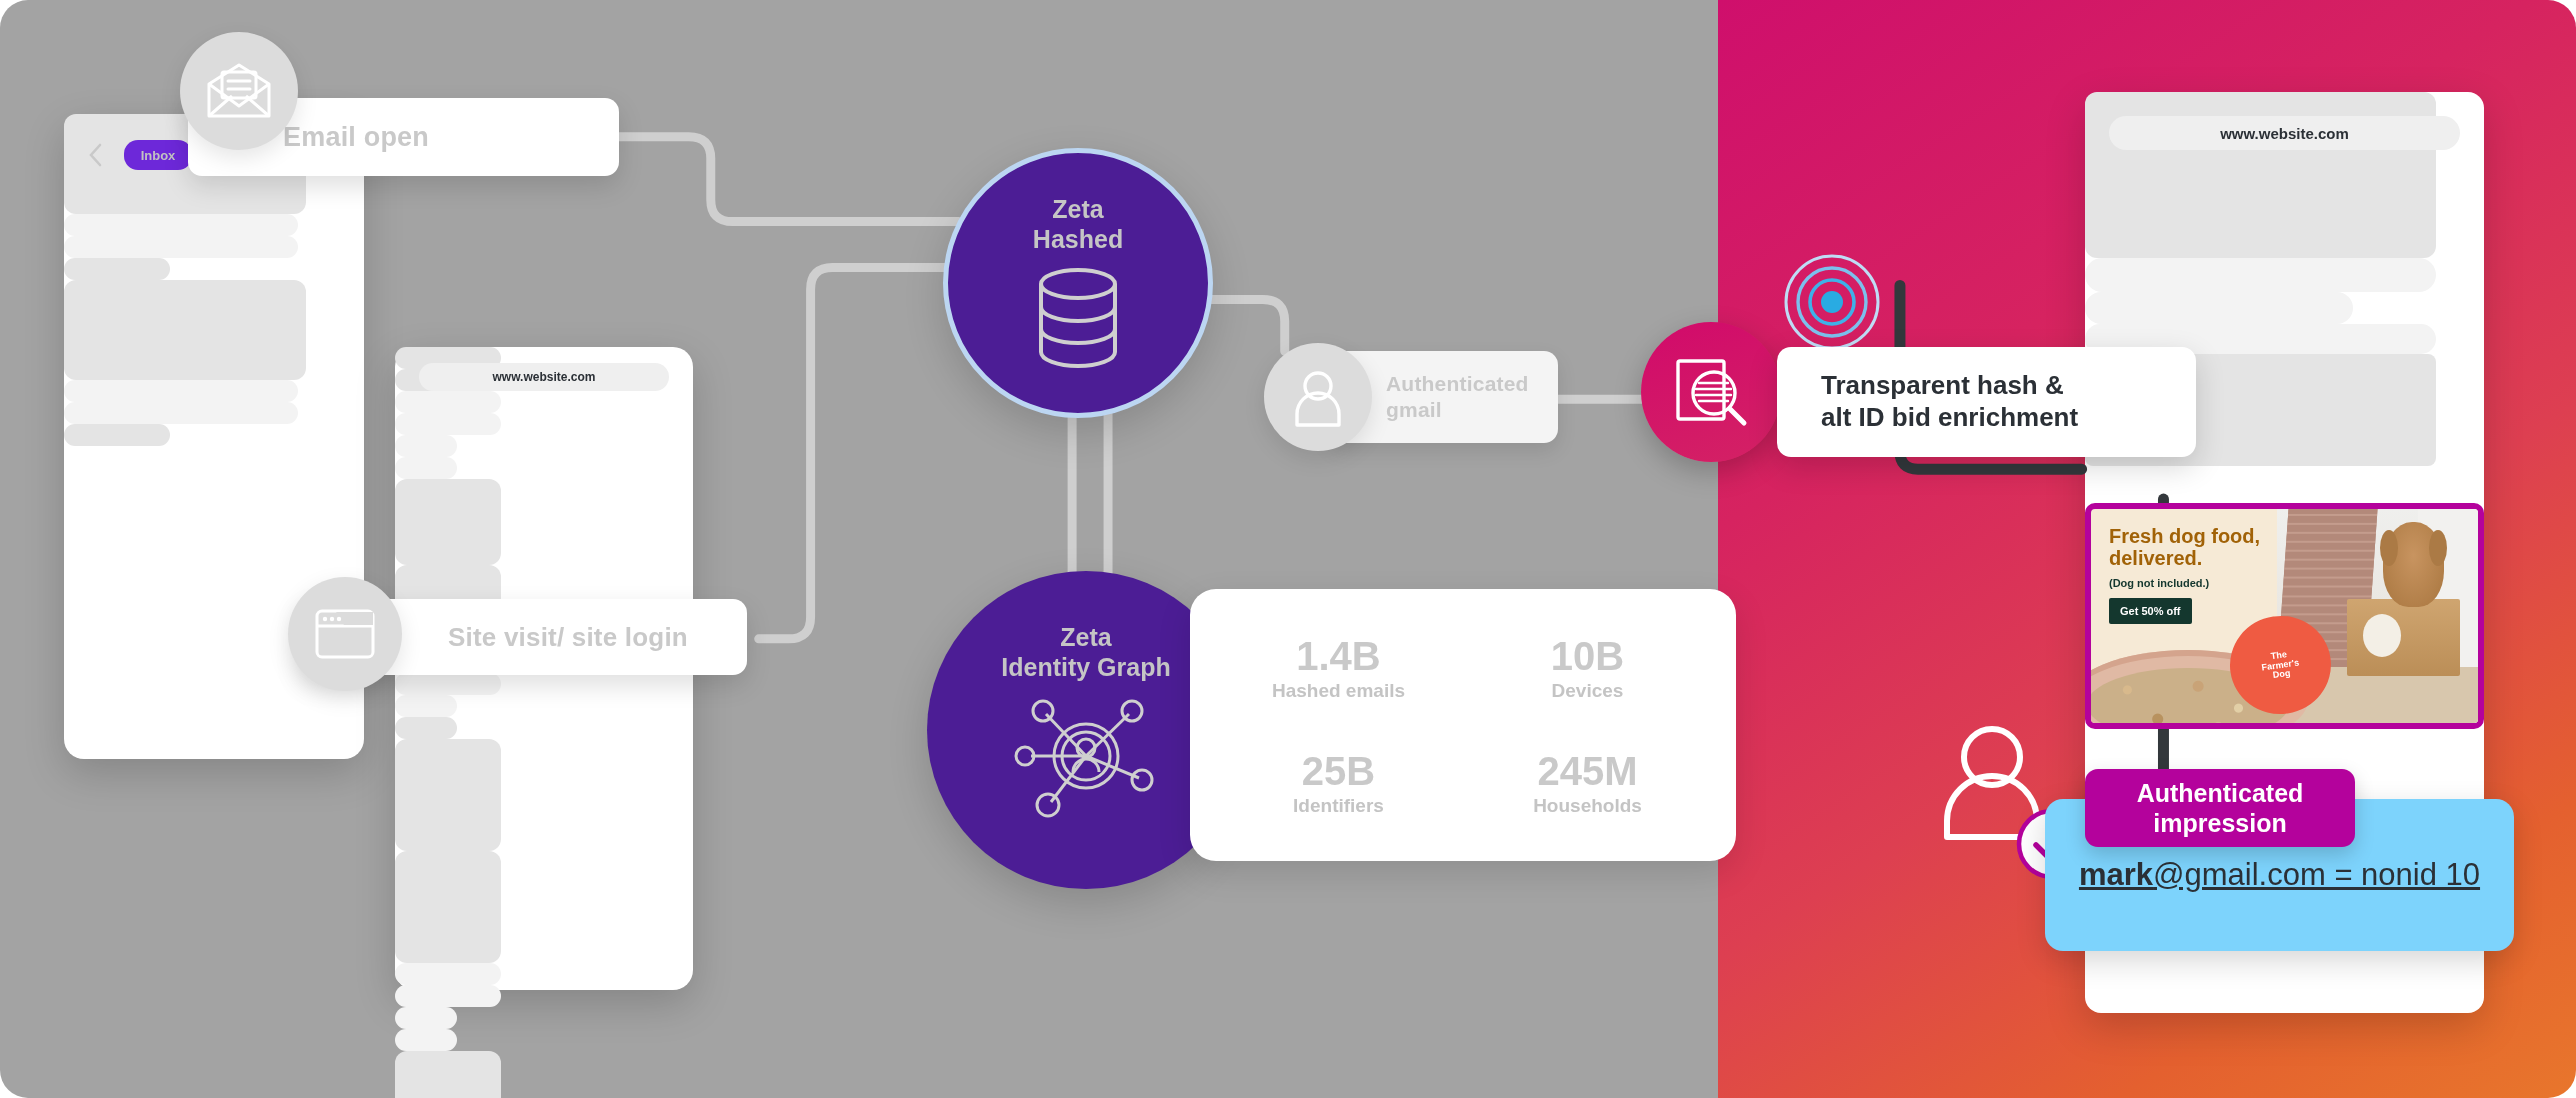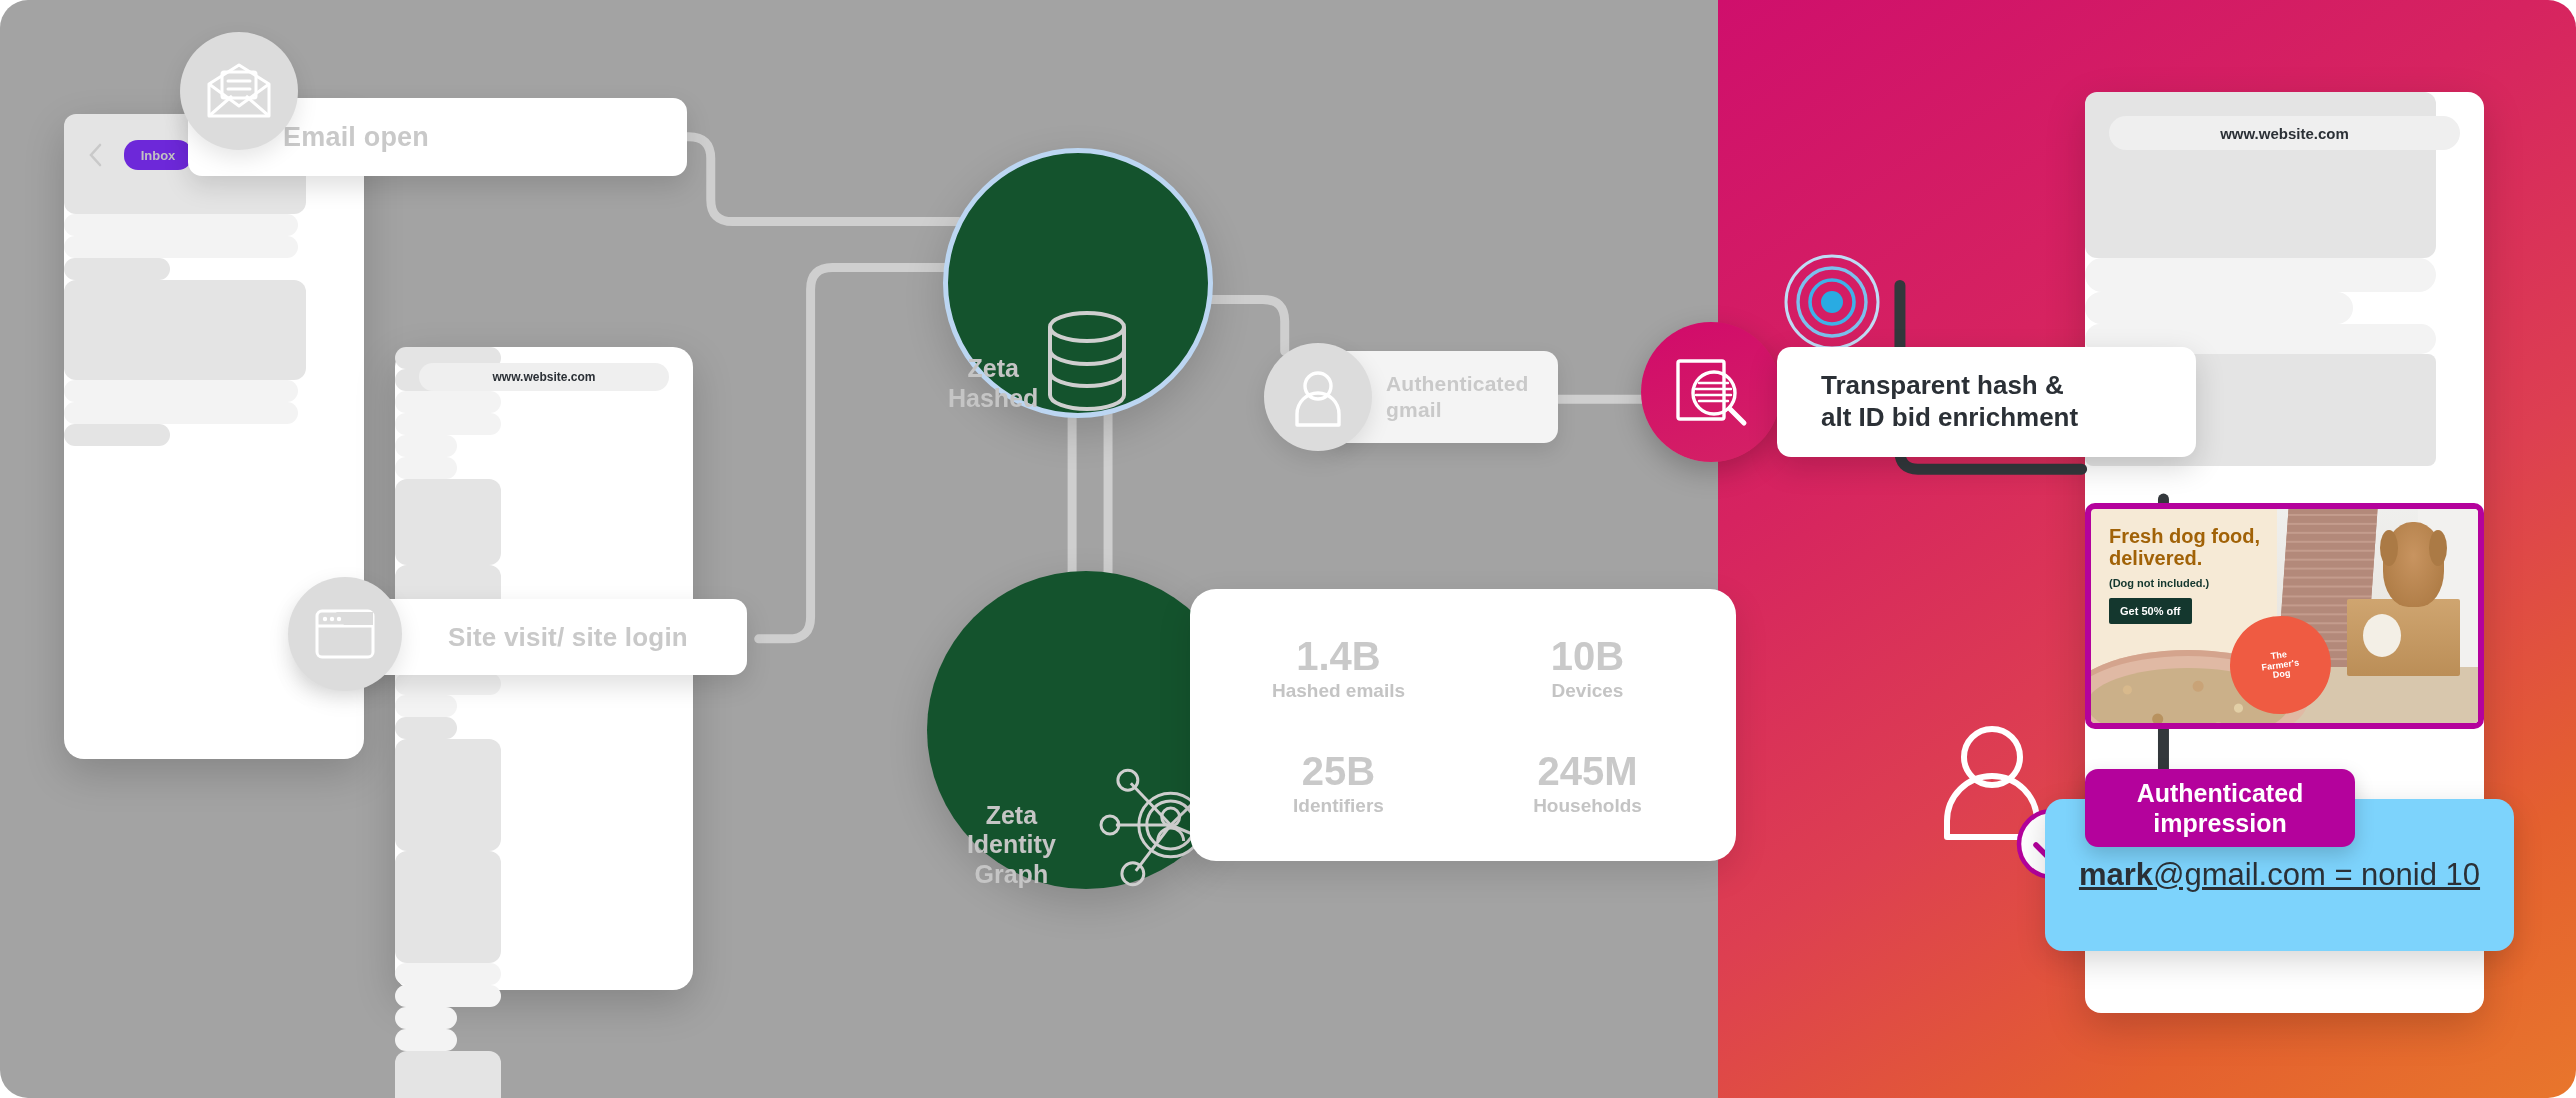--- a/index.html
+++ b/index.html
@@ -37,22 +37,22 @@
     color:#c9c9c9; font-weight:bold; letter-spacing:0.2px;
   }
 
   .icon-bubble {
     position:absolute; background:#dcdcdc; border-radius:50%;
     display:flex; align-items:center; justify-content:center;
     box-shadow:0 8px 22px rgba(0,0,0,.10);
   }
 
   .ring-circle {
-    position:absolute; background:#14532d; border-radius:50%;
-    display:flex; align-items:flex-end; justify-content:flex-start;
+    position:absolute; background:#4c1d95; border-radius:50%;
+    display:flex; flex-direction:column; align-items:center; justify-content:flex-start;
     box-shadow:0 14px 40px rgba(0,0,0,.16);
   }
   .ring-circle .title {
     color:#c5c5c5; font-weight:bold; text-align:center; line-height:1.18;
   }
 
   .stats-panel {
     position:absolute; background:#fff; border-radius:26px;
     box-shadow:0 12px 34px rgba(0,0,0,.12);
     display:grid; grid-template-columns:1fr 1fr; align-items:center;
@@ -207,21 +207,21 @@
     <div class="skel" style="left:18px;top:78px;width:242px;height:100px;"></div>
     <div class="skel ll" style="left:18px;top:190px;width:234px;height:22px;border-radius:11px;"></div>
     <div class="skel ll" style="left:18px;top:222px;width:234px;height:22px;border-radius:11px;"></div>
     <div class="skel" style="left:18px;top:254px;width:106px;height:22px;border-radius:11px;"></div>
     <div class="skel" style="left:18px;top:298px;width:242px;height:100px;"></div>
     <div class="skel ll" style="left:18px;top:411px;width:234px;height:22px;border-radius:11px;"></div>
     <div class="skel ll" style="left:18px;top:443px;width:234px;height:22px;border-radius:11px;"></div>
     <div class="skel" style="left:18px;top:475px;width:106px;height:22px;border-radius:11px;"></div>
   </div>
 
-  <div class="label-card" style="left:188px;top:98px;width:499px;height:78px;padding-left:95px;">
+  <div class="label-card" style="left:188px;top:98px;width:431px;height:78px;padding-left:95px;">
     <span class="txt" style="font-size:27px;">Email open</span>
   </div>
   <div class="icon-bubble" style="left:180px;top:32px;width:118px;height:118px;">
     <svg width="68" height="58" viewBox="0 0 68 58">
       <path d="M4 22 L34 3 L64 22 L64 54 L4 54 Z" fill="none" stroke="#fff" stroke-width="3" stroke-linejoin="round"></path>
       <rect x="17" y="10" width="34" height="26" rx="2" fill="none" stroke="#fff" stroke-width="3"></rect>
       <line x1="23" y1="19" x2="45" y2="19" stroke="#fff" stroke-width="3" stroke-linecap="round"></line>
       <line x1="23" y1="27" x2="45" y2="27" stroke="#fff" stroke-width="3" stroke-linecap="round"></line>
       <path d="M4 22 L34 44 L64 22" fill="none" stroke="#fff" stroke-width="3" stroke-linejoin="round"></path>
       <path d="M4 54 L27 34 M64 54 L41 34" fill="none" stroke="#fff" stroke-width="3"></path>

